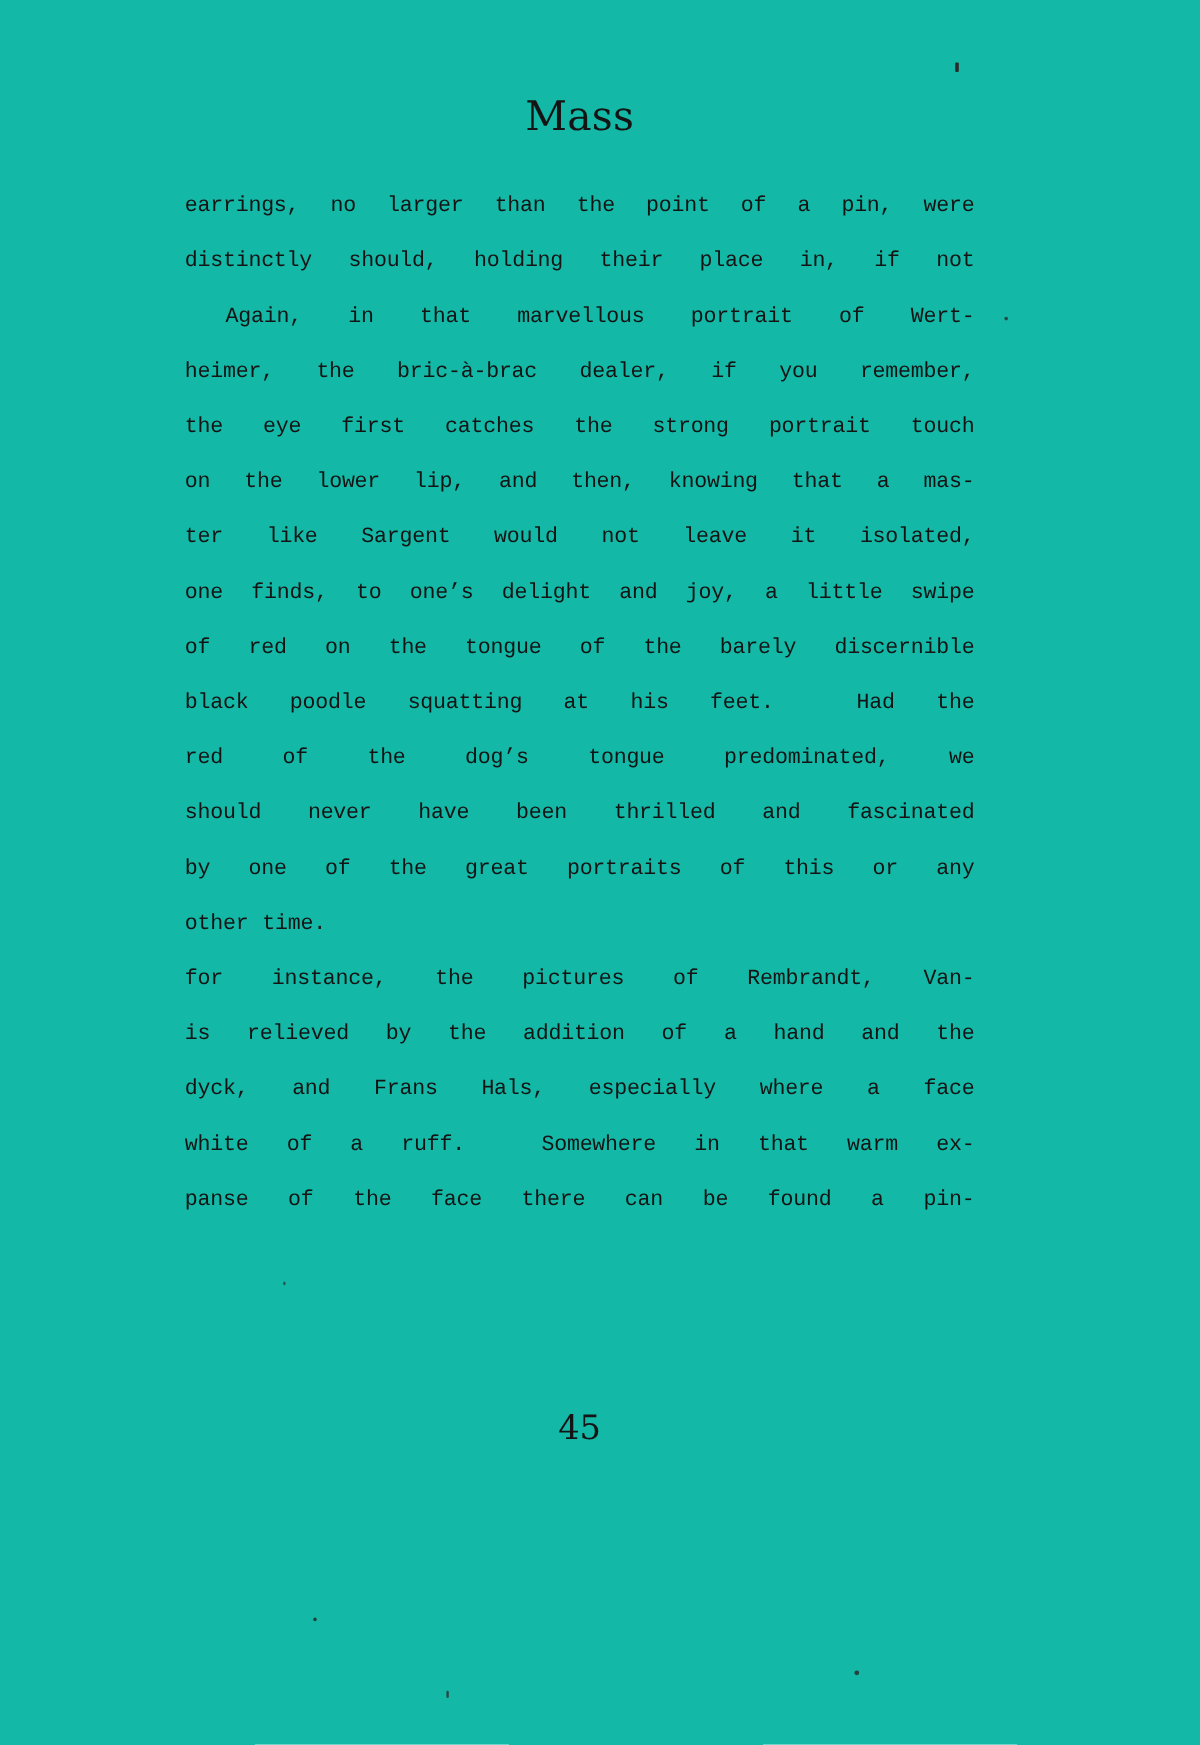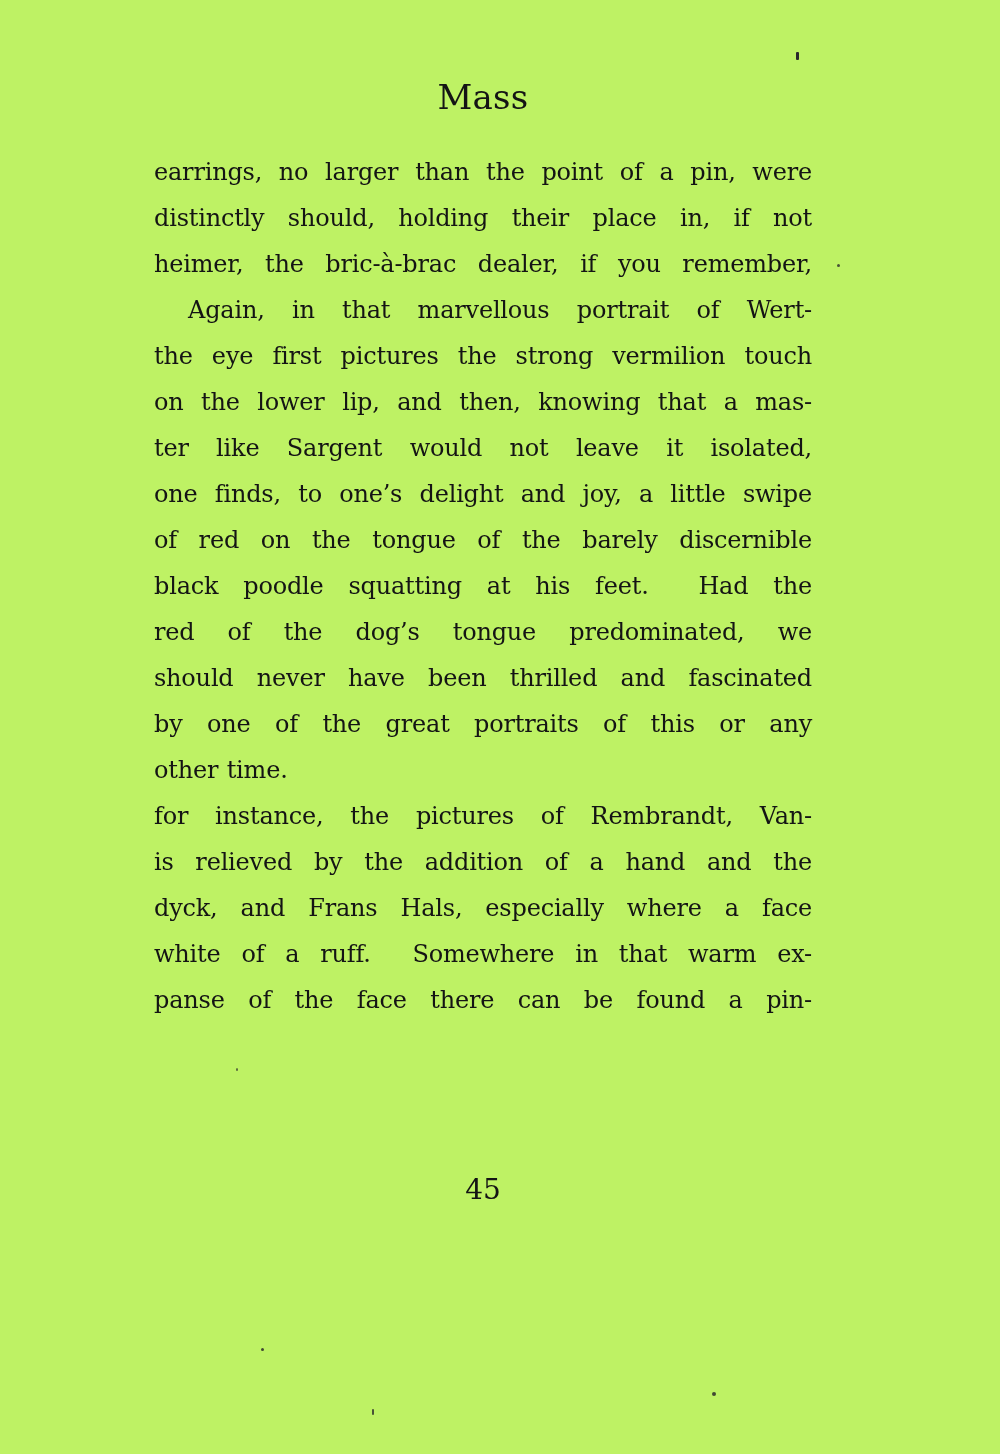--- a/index.html
+++ b/index.html
@@ -13,40 +13,41 @@
     position: relative;
     font-family: "DejaVu Serif", "Liberation Serif", serif;
     color: #141414;
     overflow: hidden;
   }
   .page {
     position: absolute;
     left: 0; top: 0;
     width: 1000px;
     height: 1454px;
-    background: #bef264;
+    background: #14b8a6;
   }
   .title {
     position: absolute;
     left: 154px;
     top: 80px;
     width: 658px;
     text-align: center;
     font-size: 34px;
     line-height: 34px;
     letter-spacing: 0.2px;
   }
   .text {
     position: absolute;
     left: 154px;
     top: 149px;
     width: 658px;
-    font-size: 24px;
+    font-size: 18px;
     letter-spacing: -0.2px;
     word-spacing: 1px;
+    font-family: Liberation Mono, monospace;
   }
   .line {
     height: 46px;
     line-height: 46px;
     text-align: justify;
     text-align-last: justify;
   }
   .line.end {
     text-align-last: left;
   }
@@ -80,23 +81,23 @@
 
 <div class="page">
 
   <div class="title">Mass</div>
 
   <div class="text">
 
     <div class="line">earrings, no larger than the point of a pin, were</div>
     <div class="line">distinctly should, holding their place in, if not</div>
 
+    <div class="line indent">Again, in that marvellous portrait of Wert-</div>
     <div class="line">heimer, the bric-à-brac dealer, if you remember,</div>
-    <div class="line indent">Again, in that marvellous portrait of Wert-</div>
-    <div class="line">the eye first pictures the strong vermilion touch</div>
+    <div class="line">the eye first catches the strong portrait touch</div>
     <div class="line">on the lower lip, and then, knowing that a mas-</div>
     <div class="line">ter like Sargent would not leave it isolated,</div>
     <div class="line">one finds, to one’s delight and joy, a little swipe</div>
     <div class="line">of red on the tongue of the barely discernible</div>
     <div class="line">black poodle squatting at his feet.&nbsp; Had the</div>
     <div class="line">red of the dog’s tongue predominated, we</div>
     <div class="line">should never have been thrilled and fascinated</div>
     <div class="line">by one of the great portraits of this or any</div>
     <div class="line end">other time.</div>
 

